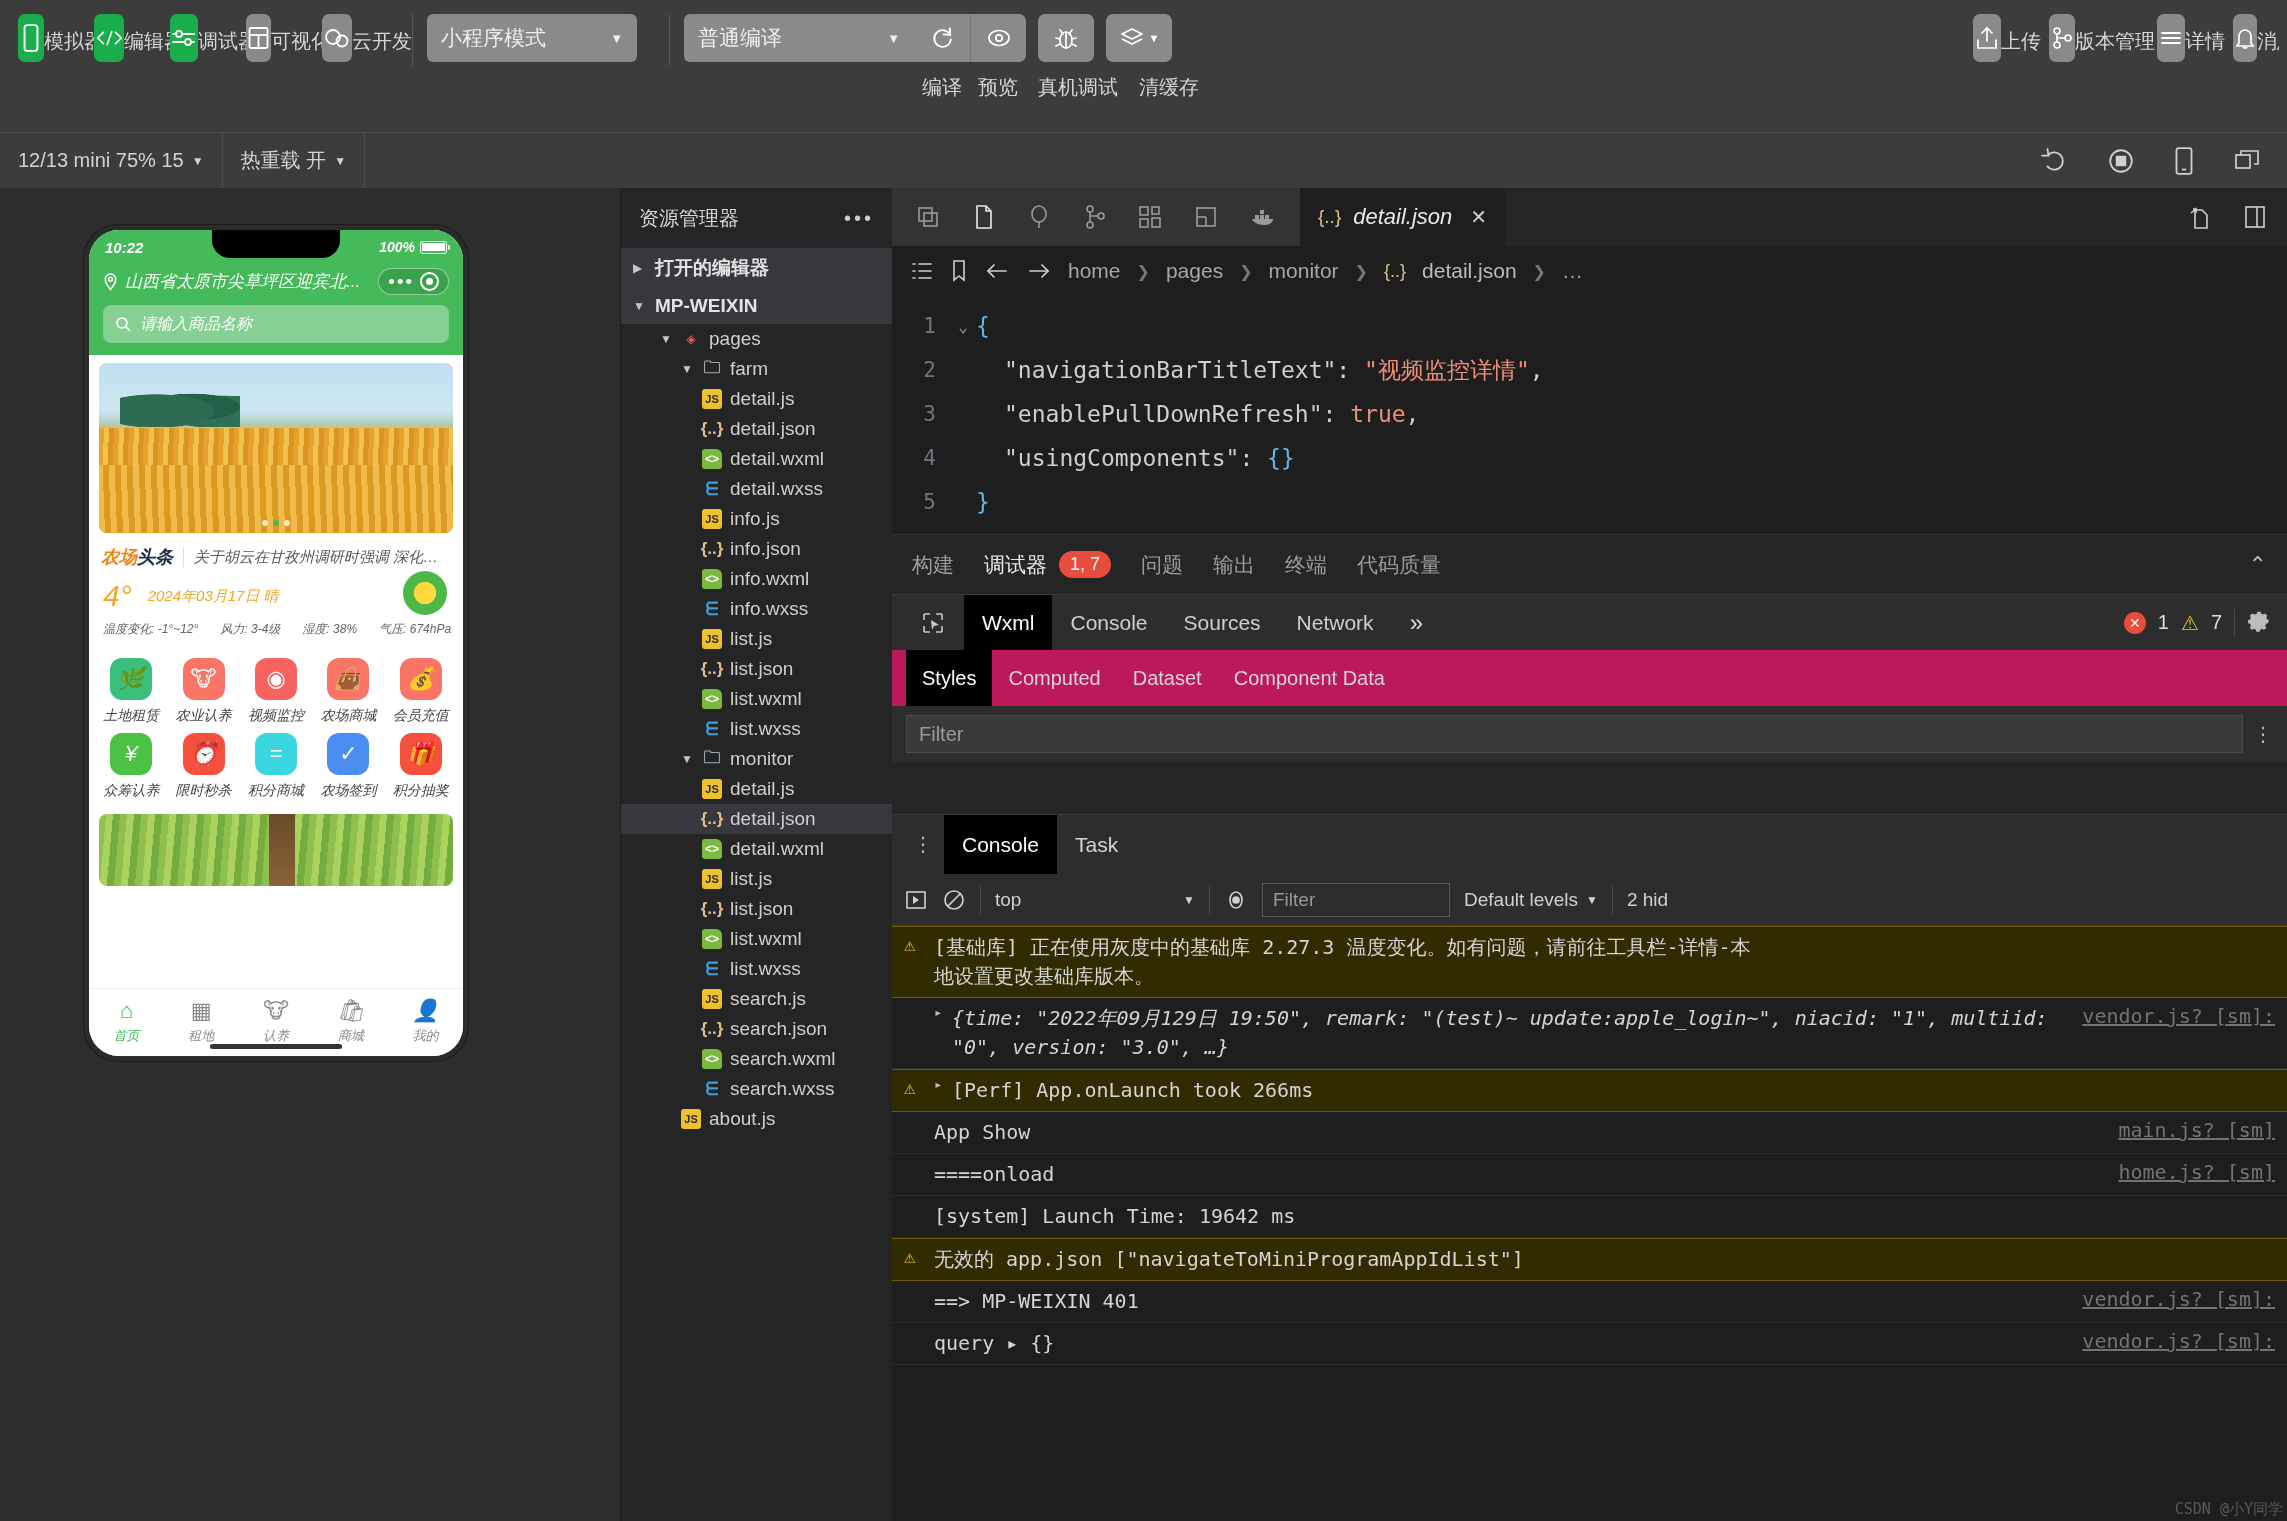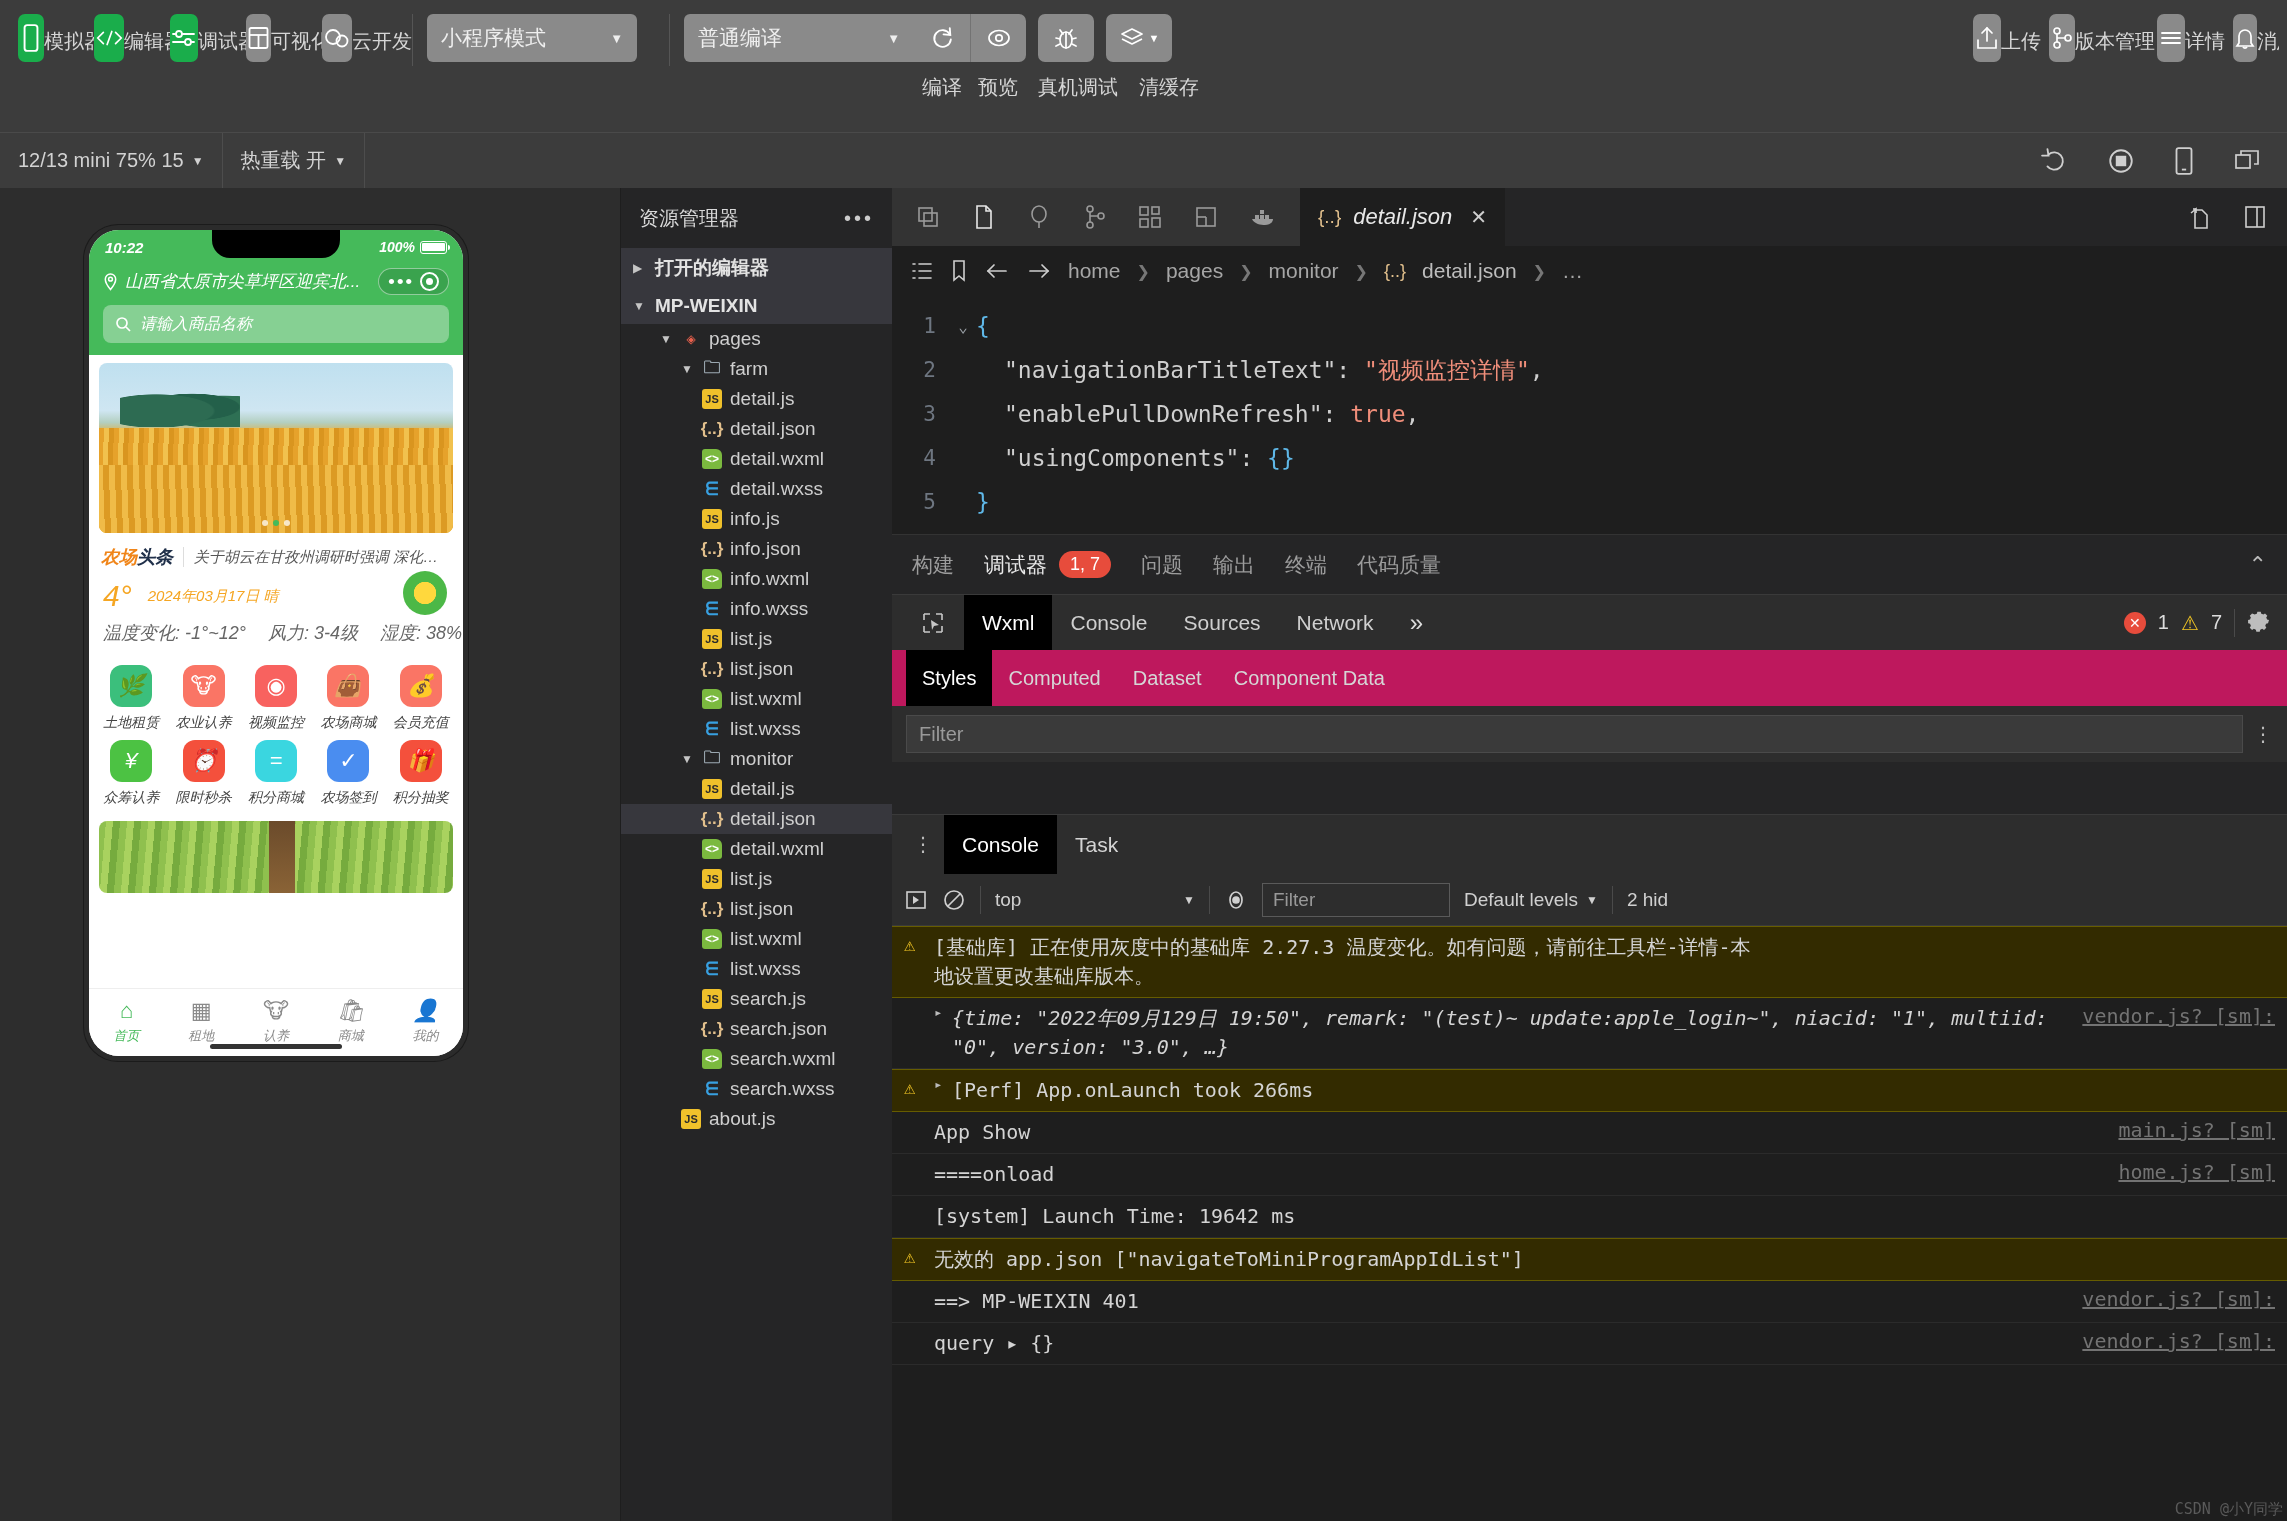--- a/index.html
+++ b/index.html
@@ -101,21 +101,21 @@
   .news .logo .a { color: #f08519; }
   .news .logo .b { color: #20304a; }
   .news .vline { width:1px; height: 20px; background: #ddd; }
   .news .txt { color: #555; font-size: 15px; overflow: hidden; white-space: nowrap; text-overflow: ellipsis; }
 
   .weather { padding: 6px 14px 2px; display: flex; align-items: center; position: relative; }
   .weather .deg { color: #f5a623; font-size: 30px; line-height: 1; }
   .weather .date { color: #f5a623; font-size: 15px; margin-left: 16px; }
   .weather .sun { position: absolute; right: 16px; top: -4px; width: 44px; height: 44px; border-radius: 50%;
       background: radial-gradient(circle at 50% 50%, #ffd83d 0 35%, #4cb847 37% 100%); }
-  .wrow { padding: 8px 14px 14px; color: #666; font-size: 18px; display: flex; gap: 22px; white-space: nowrap; }
+  .wrow { padding: 8px 14px 14px; color: #666; font-size: 12px; display: flex; gap: 22px; white-space: nowrap; }
 
   .grid { display: grid; grid-template-columns: repeat(5, 1fr); row-gap: 8px; padding: 6px 6px 10px; }
   .gitem { display: flex; flex-direction: column; align-items: center; gap: 7px; }
   .gicon { width: 42px; height: 42px; border-radius: 12px; display:flex;align-items:center;justify-content:center; font-size: 22px; color: #fff; }
   .glabel { font-size: 14px; color: #444; }
 
   .banner2 { margin: 4px 10px 10px; height: 72px; border-radius: 8px;
      background: repeating-linear-gradient(95deg, #8fc04e 0 7px, #a9d25f 7px 14px, #76ab3e 14px 21px);
      position: relative; overflow:hidden;}
   .banner2::after { content:''; position:absolute; left:48%; top:0; width:26px; height:100%; background: linear-gradient(#6b4b2b,#8a6336); }

